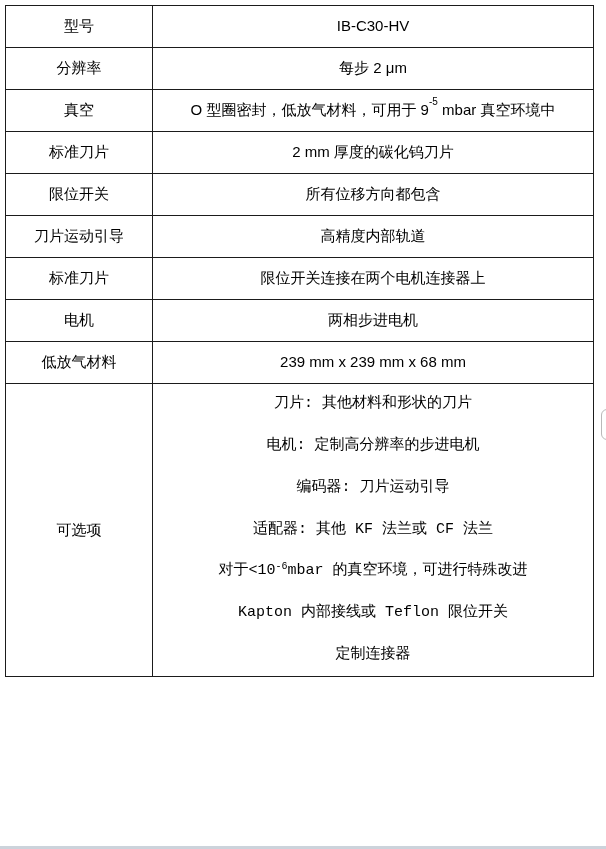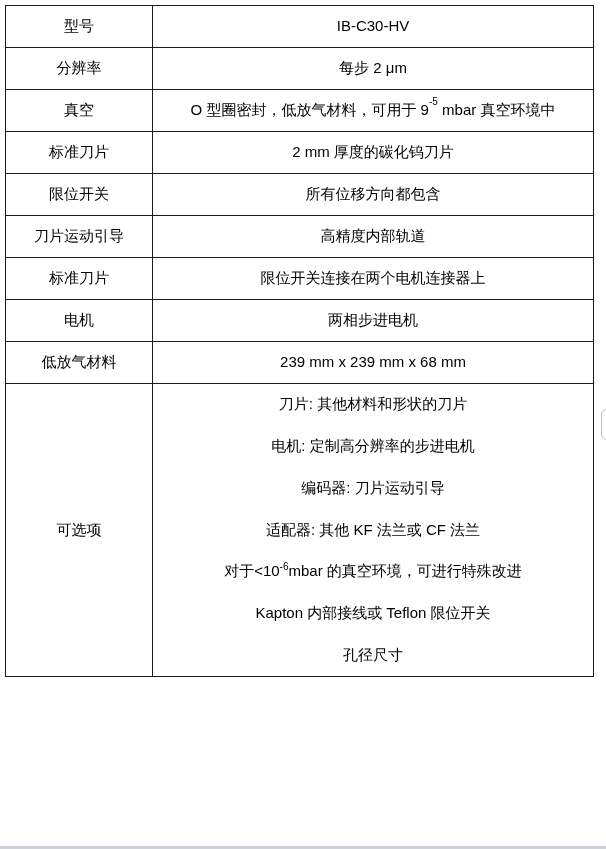--- a/index.html
+++ b/index.html
@@ -22,21 +22,21 @@
     text-align:center;
     vertical-align:middle;
     font-size:15px;
     line-height:1.25;
     padding:0 6px;
     color:#000;
     overflow:hidden;
   }
   tr.spec-row{height:42px;}
   tr.options-row{height:292px;}
-  td.options-cell{padding:0;}
+  td.options-cell{padding:0;font-family:Liberation Mono, monospace;}
   .opt-line{
     height:41.7px;
     display:flex;align-items:center;justify-content:center;
     font-size:15px;
   }
   sup.exp{
     font-size:10px;
     position:relative;top:-0.45em;
     line-height:0;
   }
@@ -108,21 +108,21 @@
           <div class="opt-line">刀片: 其他材料和形状的刀片</div>
           <div class="opt-line">电机: 定制高分辨率的步进电机</div>
           <div class="opt-line">编码器: 刀片运动引导</div>
           <div class="opt-line">适配器: 其他 KF 法兰或 CF 法兰</div>
           <div class="opt-line">
               <span>对于&lt;10</span>
               <sup class="exp">-6</sup>
               <span> mbar 的真空环境，可进行特殊改进</span>
             </div>
           <div class="opt-line">Kapton 内部接线或 Teflon 限位开关</div>
-          <div class="opt-line">孔径尺寸</div>
+          <div class="opt-line">定制连接器</div>
         </td>
       </tr>
     </tbody>
   </table>
 
   <div class="scroll-thumb" style="border-color: rgb(185, 185, 185);"></div>
 
   <div class="bottom-bar" style="background: rgb(204, 211, 219);"></div>
 
 </div>

